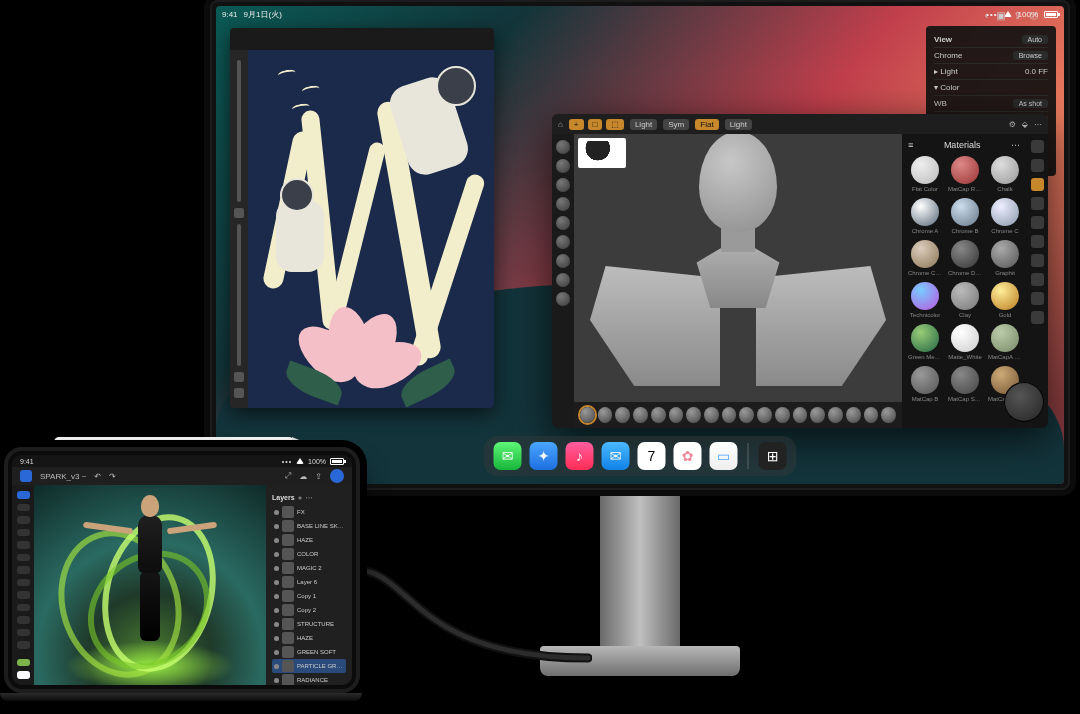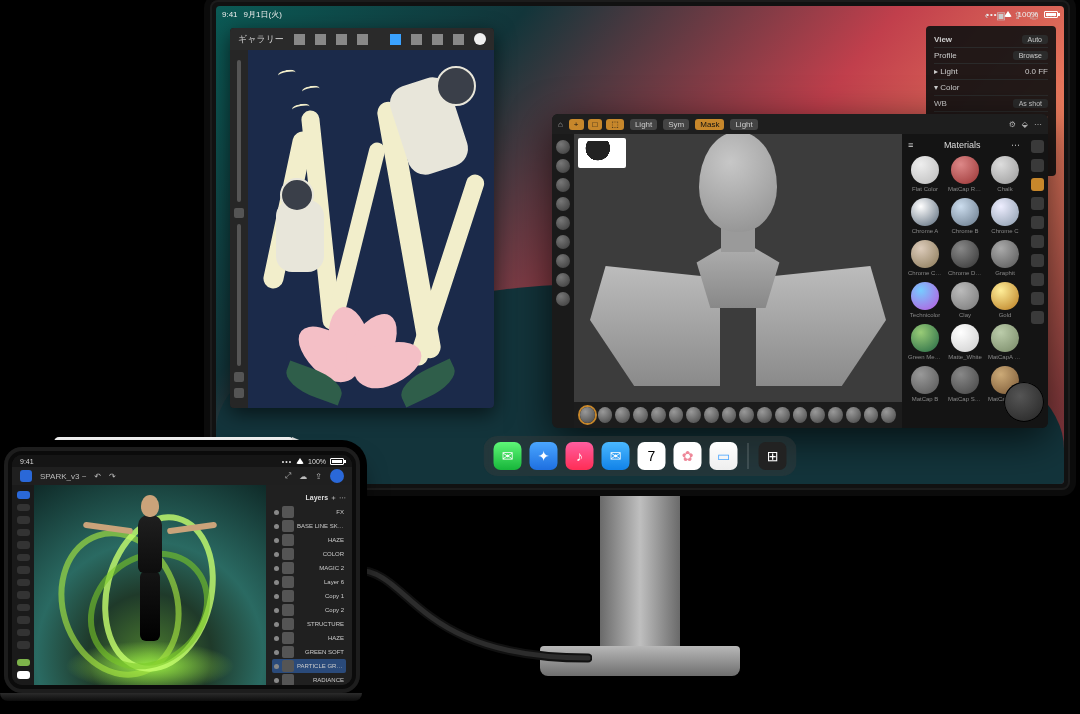--- a/index.html
+++ b/index.html
@@ -95,21 +95,21 @@
   
   .cable{position:absolute;left:352px;top:562px;width:240px;height:120px;z-index:2;}
 
   
   .ipad-shell{position:absolute;left:0;top:435px;width:376px;height:266px;z-index:40;}
   .ipad{position:absolute;left:4px;top:12px;width:356px;height:246px;background:#0b0b0b;border-radius:18px;box-shadow:0 0 0 4px #1d1d1d inset, 0 0 0 7px #000, 0 18px 26px rgba(0,0,0,.7);overflow:hidden;}
   .pencil{position:absolute;left:54px;top:2px;width:240px;height:10px;background:linear-gradient(#f2f2f2,#d9d9d9);border-radius:5px;}
   .pencil::after{content:"";position:absolute;right:-10px;top:0;width:0;height:0;border-top:5px solid transparent;border-bottom:5px solid transparent;border-left:12px solid #d9d9d9;}
   .keyboard-hinge{position:absolute;left:0;right:14px;bottom:0;height:8px;background:linear-gradient(#2b2b2b,#0c0c0c);border-radius:0 0 10px 10px;}
 
-  .ps{position:absolute;inset:8px;background:#1c1c1c;border-radius:10px;overflow:hidden;text-align:right;}
+  .ps{position:absolute;inset:8px;background:#1c1c1c;border-radius:10px;overflow:hidden;}
   .ps .status{height:12px;display:flex;justify-content:space-between;align-items:center;padding:0 8px;font-size:7px;color:#ddd;background:#151515;}
   .ps .topbar{height:18px;background:#1f1f1f;display:flex;align-items:center;gap:8px;padding:0 8px;font-size:8px;color:#bbb;}
   .ps .topbar .home{width:12px;height:12px;border-radius:3px;background:#2a68d8;}
   .ps .topbar .sp{flex:1;}
   .ps .topbar .share{width:14px;height:14px;border-radius:50%;background:#2a68d8;}
   .ps .left{position:absolute;left:0;top:30px;bottom:0;width:22px;background:#1a1a1a;display:flex;flex-direction:column;align-items:center;gap:5px;padding:6px 0;}
   .ps .left .t{width:13px;height:13px;background:#333;border-radius:3px;}
   .ps .left .t.on{background:#2a68d8;}
   .ps .right{position:absolute;right:0;top:30px;bottom:0;width:86px;background:#202020;padding:4px 6px;font-size:7px;color:#ccc;overflow:hidden;}
   .ps .right .sec-title{font-size:7px;color:#ddd;margin:4px 0 2px;}
@@ -166,51 +166,38 @@
           <span>▣</span>
           <span>⇪</span>
           <span>⎚</span>
           <span>⋯</span>
         </div>
         <div class="row">
             <b>View</b>
             <span class="pill">Auto</span>
           </div>
         <div class="row">
-            <span>Profile</span>
+            <span>Chrome</span>
             <span class="pill">Browse</span>
           </div>
         <div class="row">
             <span>▸ <span>Light</span></span>
             <span>0.0 FF</span>
           </div>
         <div class="row">
             <span>▾ <span>Color</span></span>
           </div>
         <div class="row">
             <span>WB</span>
             <span class="pill">As shot</span>
           </div>
         <div class="histo"></div>
       </div>
 
       <div class="procreate">
-        <div class="toolbar">
-          <span>ギャラリー</span>
-          <span class="tool"></span>
-          <span class="tool"></span>
-          <span class="tool"></span>
-          <span class="tool"></span>
-          <span class="sp"></span>
-          <span class="tool active"></span>
-          <span class="tool"></span>
-          <span class="tool"></span>
-          <span class="tool"></span>
-          <span class="circ"></span>
-        </div>
         <div class="sidebar">
           <div class="sld"></div>
           <div class="btn"></div>
           <div class="sld"></div>
           <div class="btn"></div>
           <div class="btn"></div>
         </div>
         <div class="canvas">
           <div class="bird" style="left:30px;top:20px"></div>
           <div class="bird" style="left:54px;top:36px"></div>
@@ -241,21 +228,21 @@
       <div class="sculpt">
         <div class="titlebar">
           <span>⌂</span>
           <div class="seg">
             <span class="chip">+</span>
             <span class="chip">□</span>
             <span class="chip">⬚</span>
           </div>
           <span class="chip g">Light</span>
           <span class="chip g">Sym</span>
-          <span class="chip">Mask</span>
+          <span class="chip">Flat</span>
           <span class="chip g">Light</span>
           <span class="sp"></span>
           <span>⚙</span>
           <span>⬙</span>
           <span>⋯</span>
         </div>
         <div class="left-tools">
           <div class="tb"></div>
           <div class="tb"></div>
           <div class="tb"></div>

